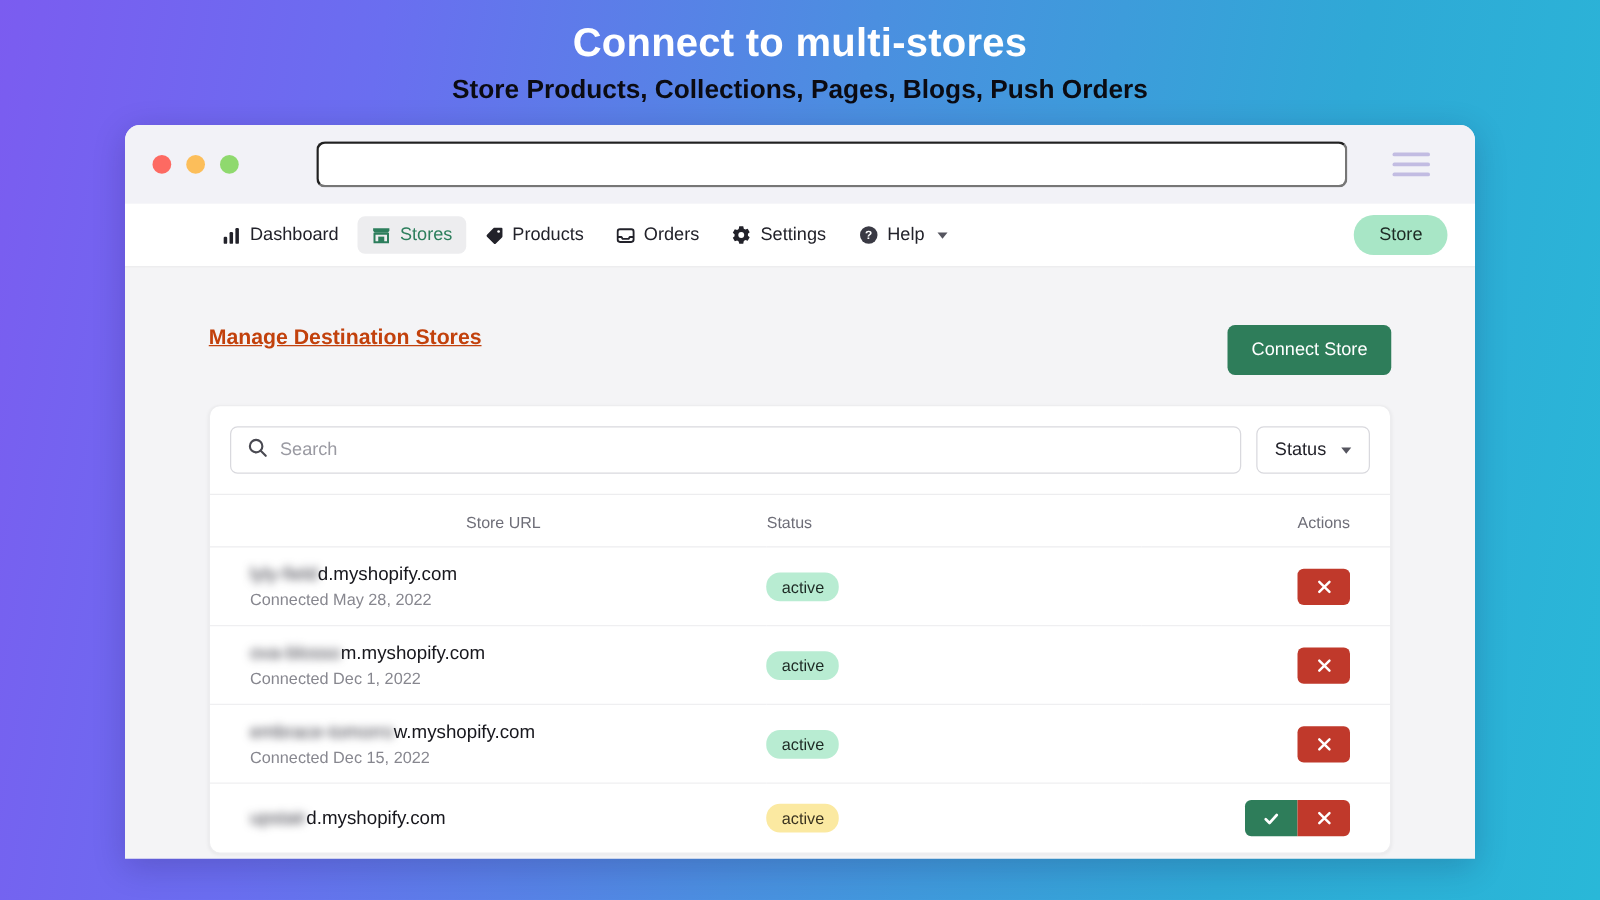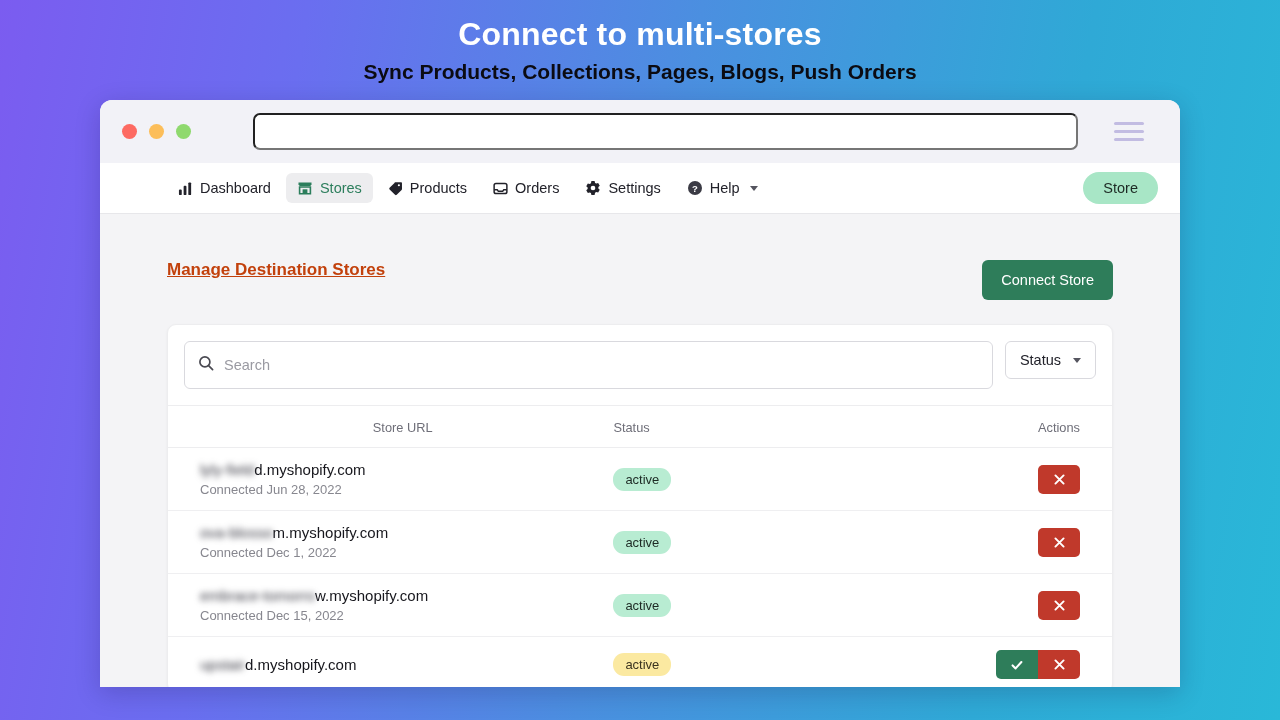--- a/index.html
+++ b/index.html
@@ -173,21 +173,21 @@
     border-bottom: 1px solid #ededef;
   }
   .search-wrap {
     flex: 1;
     display: flex;
     align-items: center;
     gap: 10px;
     border: 1px solid #d9d9de;
     border-radius: 6px;
     padding: 0 13px;
-    height: 48px;
+    height: 38px;
     background: #fff;
   }
   .search-wrap input {
     border: none;
     outline: none;
     flex: 1;
     font-size: 14.5px;
     color: #333;
     font-family: inherit;
     background: transparent;
@@ -268,21 +268,21 @@
   .act-btn.danger { background: #c0392b; border-radius: 5px; }
   .act-btn.ok { background: #2e7d5a; border-radius: 5px 0 0 5px; }
   .actions.pair .act-btn.danger { border-radius: 0 5px 5px 0; }
   .act-btn svg { display: block; }
 </style>
 </head>
 <body>
 
 <div class="promo">
   <div class="promo-title">Connect to multi-stores</div>
-  <div class="promo-sub">Sync Products, Collections, Pages, Blogs, Push Orders</div>
+  <div class="promo-sub">Store Products, Collections, Pages, Blogs, Push Orders</div>
 </div>
 
 <div class="window">
 
   <div class="chrome-bar">
     <div class="dots">
       <span class="dot red"></span>
       <span class="dot amber"></span>
       <span class="dot green"></span>
     </div>
@@ -395,21 +395,21 @@
             <th class="c-url">Store URL</th>
             <th class="c-status">Status</th>
             <th class="c-actions">Actions</th>
           </tr>
         </thead>
         <tbody>
 
           <tr>
             <td class="c-url">
               <div class="store-url"><span class="blurred">lyly-field</span><span>d.myshopify.com</span></div>
-              <div class="connected">Connected Jun 28, 2022</div>
+              <div class="connected">Connected May 28, 2022</div>
             </td>
             <td>
               <span class="badge active">active</span>
             </td>
             <td class="c-actions">
               <span class="actions">
                 <button class="act-btn danger">
                   <span>
                     <svg width="13" height="13" viewBox="0 0 14 14">
                         <path d="M2.6 2.6l8.8 8.8M11.4 2.6l-8.8 8.8" stroke="#fff" stroke-width="2.1" stroke-linecap="round"></path>

